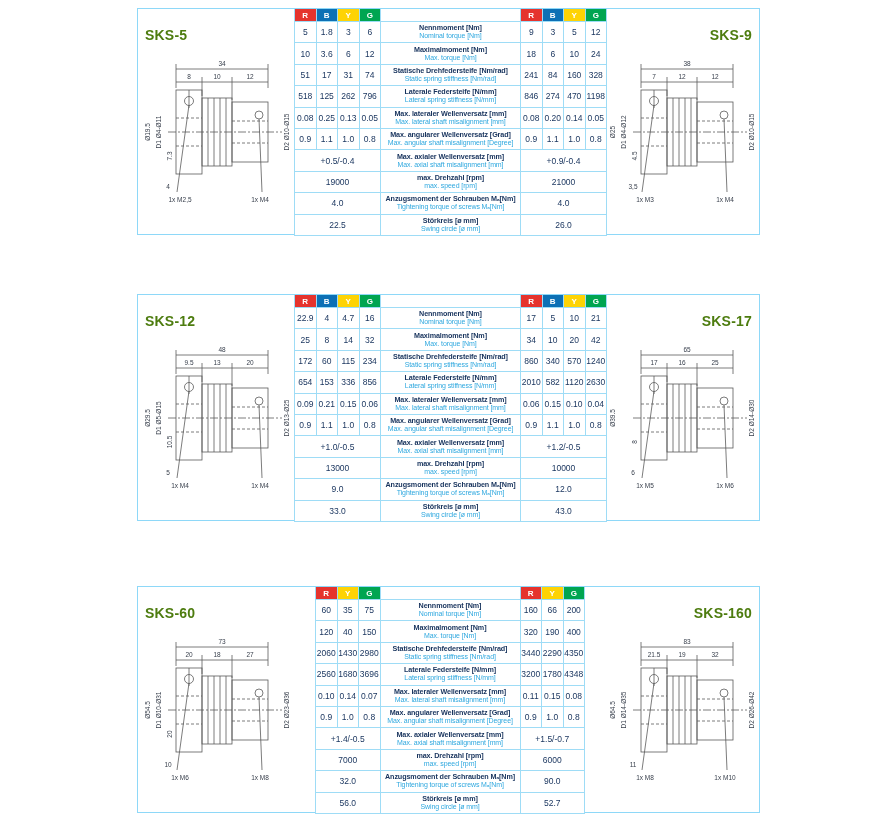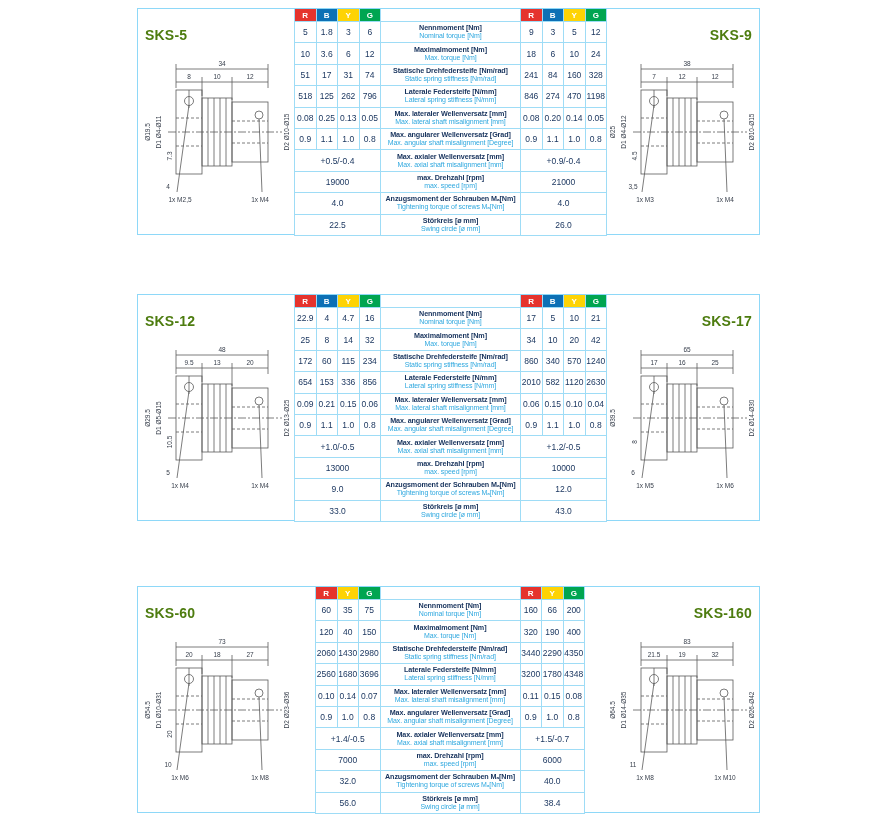--- a/index.html
+++ b/index.html
@@ -591,22 +591,22 @@
         <div class="de">max. Drehzahl [rpm]</div>
         <div class="en">max. speed [rpm]</div>
       </div>
     <div class="v m3">6000</div>
 
     <div class="v m3">32.0</div>
     <div class="p">
         <div class="de">Anzugsmoment der Schrauben Mₐ[Nm]</div>
         <div class="en">Tightening torque of screws Mₐ[Nm]</div>
       </div>
-    <div class="v m3">40.0</div>
+    <div class="v m3">90.0</div>
 
     <div class="v m3">56.0</div>
     <div class="p">
         <div class="de">Störkreis [ø mm]</div>
         <div class="en">Swing circle [ø mm]</div>
       </div>
-    <div class="v m3">38.4</div>
+    <div class="v m3">52.7</div>
   </div>
 </div>
 
 </body></html>

